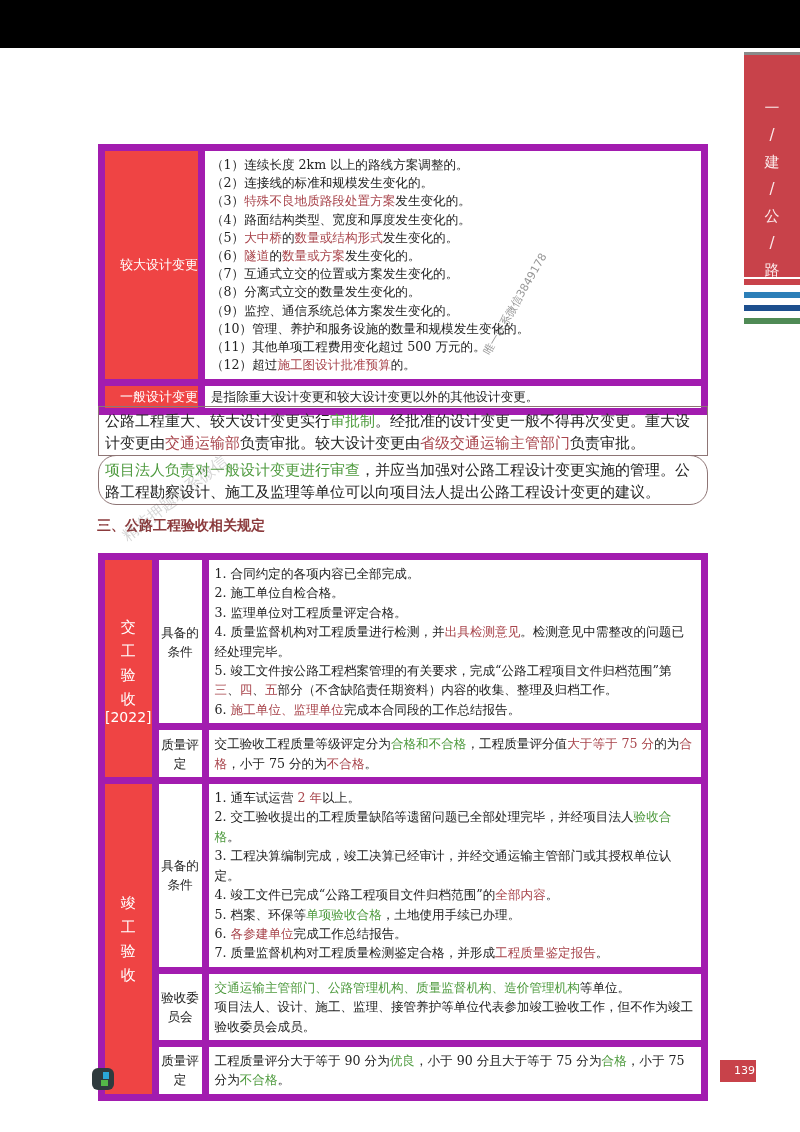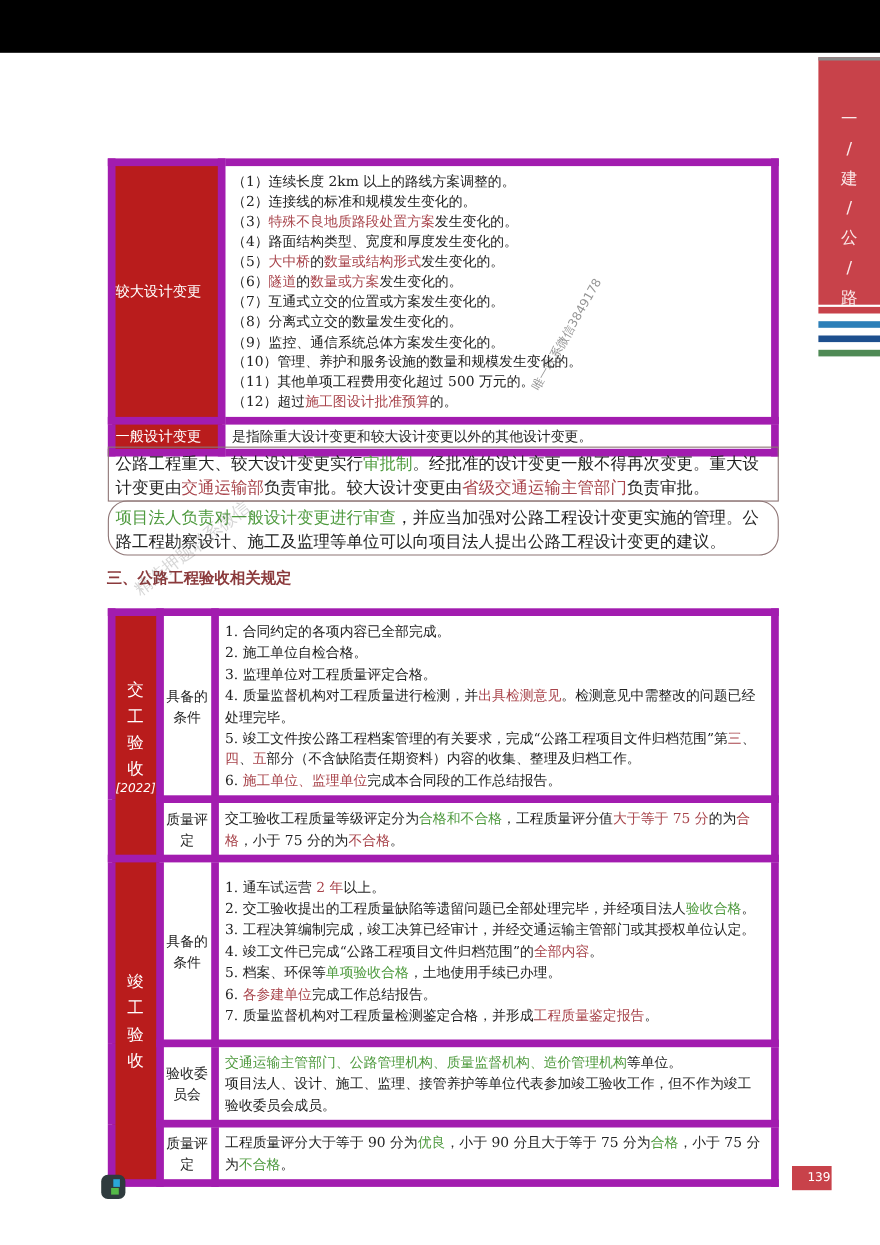--- a/index.html
+++ b/index.html
@@ -17,40 +17,40 @@
     .stripe.s3 { top: 305px; background: #1d4f8e; }
     .stripe.s4 { top: 318px; background: #4f8a55; }
 
     .page-num { position: absolute; left: 720px; top: 1060px; width: 36px; height: 22px; background: #c8424a; color: #fff; font-family: "DejaVu Sans", sans-serif; font-size: 11px; line-height: 22px; text-indent: 14px; }
     .logo-icon { position: absolute; left: 92px; top: 1068px; width: 22px; height: 22px; border-radius: 6px; background: #2f3b3e; }
     .logo-icon::before { content: ""; position: absolute; left: 11px; top: 4px; width: 6px; height: 7px; background: #2aa7d8; }
     .logo-icon::after { content: ""; position: absolute; left: 9px; top: 12px; width: 7px; height: 6px; background: #54b948; }
 
     .tbl { position: absolute; border-collapse: collapse; font-size: 12.6px; }
     .tbl td { border: 7px solid #a21caf; vertical-align: middle; }
-    .hdr { background: #b91c1c; color: #fff; font-family: "DejaVu Sans", sans-serif; text-align: left; }
+    .hdr { background: #ef4444; color: #fff; font-family: "DejaVu Sans", sans-serif; text-align: right; }
 
     
     .t1 { left: 98px; top: 144px; width: 610px; }
     .t1 .hdr { width: 100px; font-size: 13px; }
     .t1 .list { padding: 5px 6px 5px 6px; line-height: 18.2px; }
     .t1 .list div { white-space: nowrap; }
     .t1 .general { padding: 2px 6px; line-height: 18px; white-space: nowrap; }
 
     .note { position: absolute; left: 98px; width: 610px; border: 1px solid #8e7575; padding: 3px 6px; font-size: 15px; line-height: 22px; }
     .note.n1 { top: 406px; height: 50px; }
     .note.n2 { top: 455px; height: 50px; border-radius: 18px; }
 
     .section-title { position: absolute; left: 97px; top: 517px; font-family: "DejaVu Sans", sans-serif; font-weight: bold; font-size: 14px; color: #8b3a3c; }
 
     
     .t2 { left: 98px; top: 553px; width: 610px; }
     .t2 .vhdr { width: 32px; padding: 0; }
     .vtext { display: flex; flex-direction: column; align-items: center; font-size: 15px; line-height: 24px; color: #fff; font-family: "DejaVu Sans", sans-serif; }
-    .vtext .year { font-size: 11px; line-height: 12px; font-style: italic; }
+    .vtext .year { font-size: 14px; line-height: 12px; }
     .t2 .sub { width: 50px; text-align: center; font-size: 12.6px; line-height: 19px; padding: 0 2px; }
     .t2 .body { padding: 4px 6px; line-height: 19.4px; }
 
     .red { color: #a8444b; }
     .green { color: #4e9a3e; }
 
     .watermark1 { position: absolute; left: 480px; top: 350px; transform: rotate(-60deg); font-family: "DejaVu Sans", sans-serif; font-size: 11px; color: rgba(60,60,60,0.55); white-space: nowrap; transform-origin: left top; }
     .watermark2 { position: absolute; left: 118px; top: 530px; transform: rotate(-38deg); font-family: "DejaVu Sans", sans-serif; font-size: 16px; color: rgba(90,90,90,0.25); white-space: nowrap; transform-origin: left top; }
   </style>
 </head>

